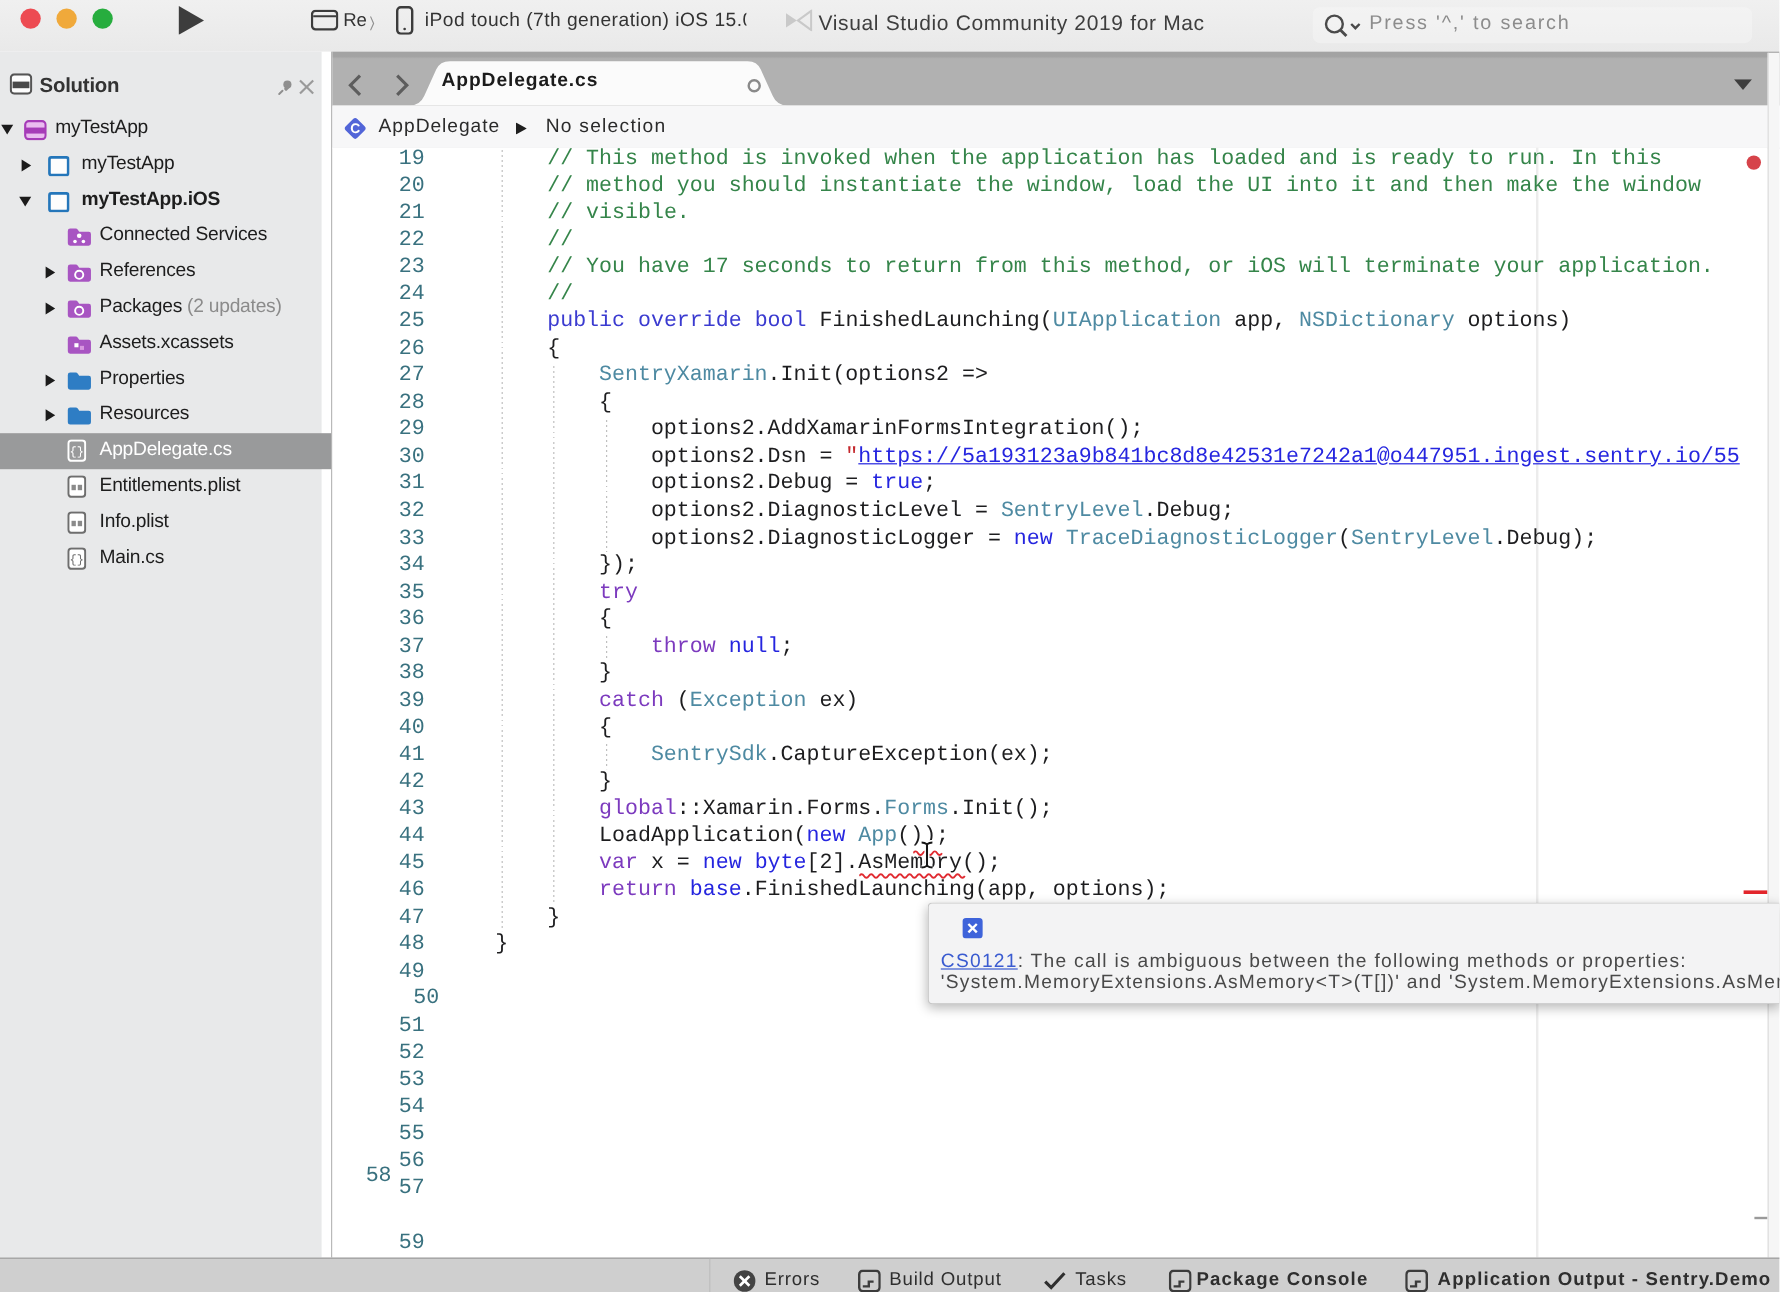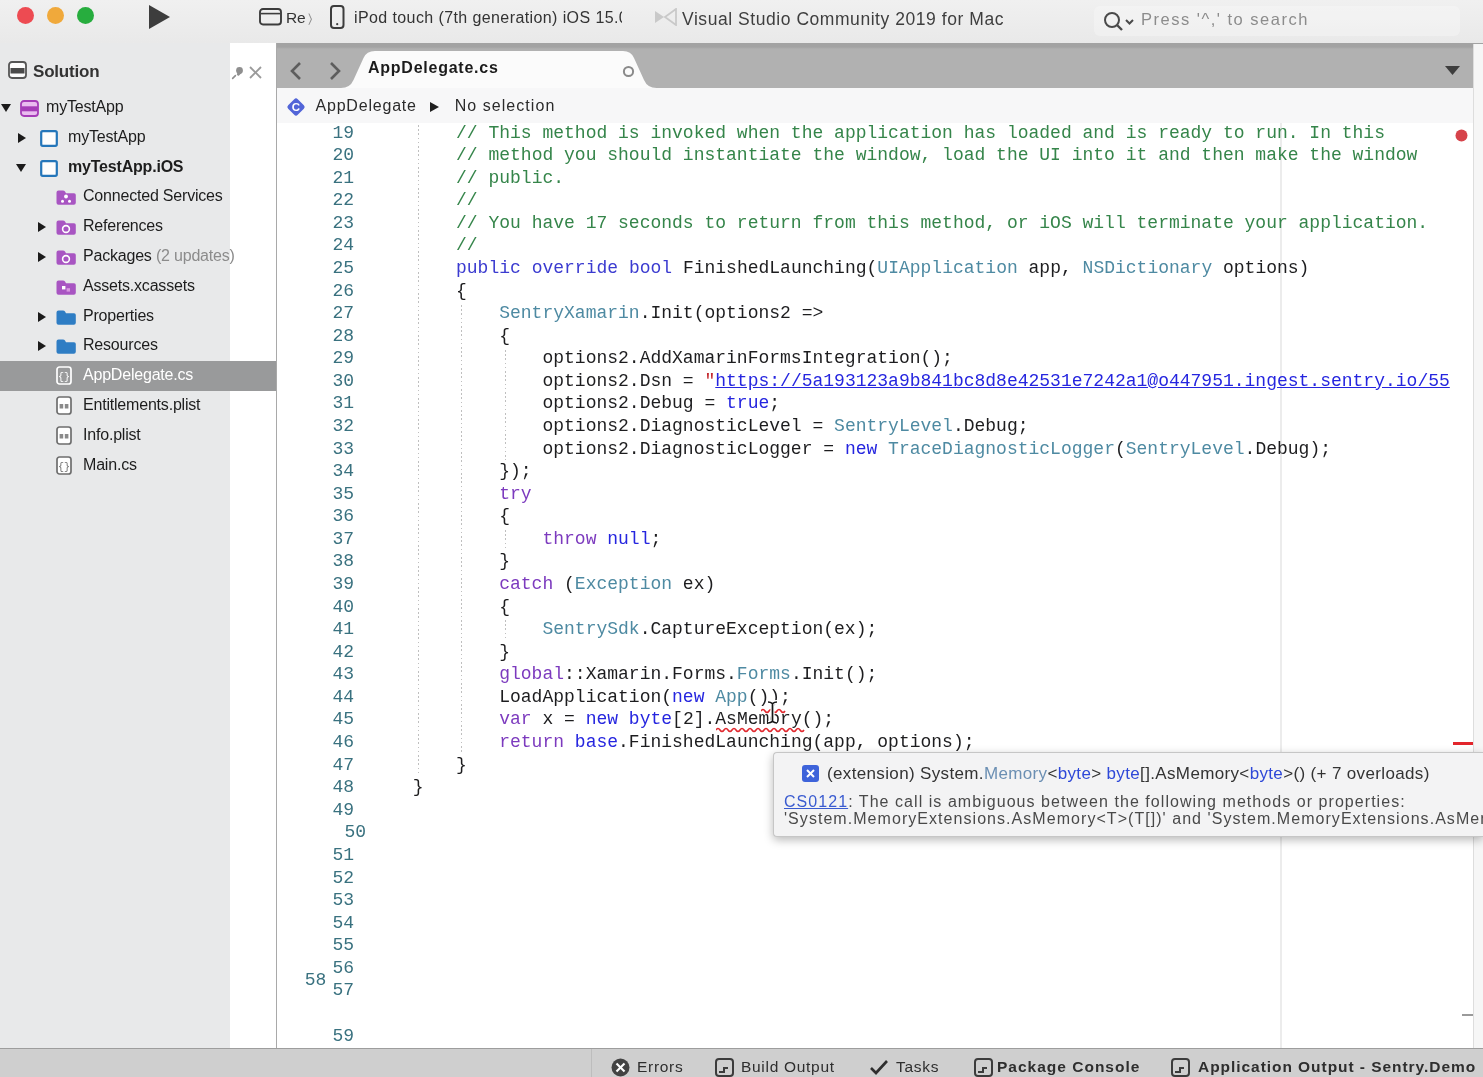--- a/index.html
+++ b/index.html
@@ -4,21 +4,21 @@
 <style>
   html,body{margin:0;padding:0;}
   #root{position:relative;width:1483px;height:1077px;overflow:hidden;background:#ffffff;
         font-family:"Liberation Sans",sans-serif;-webkit-font-smoothing:antialiased;}
   .abs{position:absolute;}
   
   #toolbar{left:0;top:0;width:1483px;height:43px;background:linear-gradient(#f0f0f0,#e9e9e9);}
   .tl{top:7px;width:17px;height:17px;border-radius:50%;}
   #toolbar .ttext{font-size:15.5px;color:#333;letter-spacing:-0.2px;top:9px;white-space:nowrap;}
   
-  #sidebar{left:0;top:43px;width:230px;height:1005px;background:#e8e9ea;}
+  #sidebar{left:0;top:43px;width:268px;height:1005px;background:#e8e9ea;}
   #sidebar .hdr{position:absolute;left:33px;top:19px;font-size:17px;font-weight:bold;color:#333;letter-spacing:-0.2px;}
   .row{position:absolute;height:30px;left:0;width:276px;text-align:center;}
   .rowtxt{position:absolute;top:5px;font-size:16px;color:#1d1d1d;letter-spacing:-0.2px;white-space:nowrap;}
   .arrow{position:absolute;width:0;height:0;}
   .arr-r{border-left:8px solid #1b1b1b;border-top:5.5px solid transparent;border-bottom:5.5px solid transparent;top:10px;}
   .arr-d{border-top:8px solid #1b1b1b;border-left:5.5px solid transparent;border-right:5.5px solid transparent;top:11px;}
   #vsep{left:276px;top:43px;width:1px;height:1005px;background:#a9a9a9;}
   
   #tabbar{left:277px;top:43px;width:1206px;height:45px;background:linear-gradient(#a3a3a3 0,#a3a3a3 4px,#b1b1b1 6px,#b1b1b1 100%);}
   
@@ -246,21 +246,21 @@
       <div class="guide" style="left:140.8px;top:1.5px;height:651.7px;"></div>
       <div class="guide" style="left:184.2px;top:182.1px;height:448.5px;"></div>
       <div class="guide" style="left:227.6px;top:227.2px;height:109.9px;"></div>
       <div class="guide" style="left:227.6px;top:406.8px;height:20.6px;"></div>
       <div class="guide" style="left:227.6px;top:497.1px;height:20.6px;"></div>
       <div class="ln" style="top:-1.5px;">19</div>
       <div class="cl" style="top:-1.5px;">        <span class="g">// This method is invoked when the application has loaded and is ready to run. In this</span></div>
       <div class="ln" style="top:21.1px;">20</div>
       <div class="cl" style="top:21.1px;">        <span class="g">// method you should instantiate the window, load the UI into it and then make the window</span></div>
       <div class="ln" style="top:43.6px;">21</div>
-      <div class="cl" style="top:43.6px;">        <span class="g">// public.</span></div>
+      <div class="cl" style="top:43.6px;">        <span class="g">// visible.</span></div>
       <div class="ln" style="top:66.2px;">22</div>
       <div class="cl" style="top:66.2px;">        <span class="g">//</span></div>
       <div class="ln" style="top:88.8px;">23</div>
       <div class="cl" style="top:88.8px;">        <span class="g">// You have 17 seconds to return from this method, or iOS will terminate your application.</span></div>
       <div class="ln" style="top:111.4px;">24</div>
       <div class="cl" style="top:111.4px;">        <span class="g">//</span></div>
       <div class="ln" style="top:133.9px;">25</div>
       <div class="cl" style="top:133.9px;">        <span class="k">public</span> <span class="k">override</span> <span class="k">bool</span> FinishedLaunching(<span class="t">UIApplication</span> app, <span class="t">NSDictionary</span> options)</div>
       <div class="ln" style="top:156.5px;">26</div>
       <div class="cl" style="top:156.5px;">        {</div>
@@ -335,21 +335,20 @@
   <div id="scrollg" class="abs"></div>
 
   <div id="tip" class="abs">
     <svg class="abs" style="left:28px;top:12px;" width="17" height="17">
         <rect width="17" height="17" rx="3" fill="#3e63da"></rect>
         <g stroke="#fff" stroke-width="2">
           <line x1="5" y1="5" x2="12" y2="12"></line>
           <line x1="12" y1="5" x2="5" y2="12"></line>
         </g>
       </svg>
-    <div class="t1">(extension) System.<span class="tm">Memory</span>&lt;<span class="tb">byte</span>&gt; <span class="tb">byte</span>[].AsMemory&lt;<span class="tb">byte</span>&gt;() (+ 7 overloads)</div>
     <div class="t2"><span class="lk">CS0121</span>: The call is ambiguous between the following methods or properties:<br>'System.MemoryExtensions.AsMemory&lt;T&gt;(T[])' and 'System.MemoryExtensions.AsMemory&lt;T&gt;</div>
   </div>
 
   <svg class="abs" style="left:765px;top:700px;" width="15" height="25">
     <g stroke="#fff" stroke-width="4.2" fill="none">
         <path d="M3 2 Q5.5 2 7.5 3.6 Q9.5 2 12 2 M7.5 3.6 V21.4 M3 23 Q5.5 23 7.5 21.4 Q9.5 23 12 23"></path>
       </g>
     <g stroke="#151515" stroke-width="1.7" fill="none">
         <path d="M3 2 Q5.5 2 7.5 3.6 Q9.5 2 12 2 M7.5 3.6 V21.4 M3 23 Q5.5 23 7.5 21.4 Q9.5 23 12 23"></path>
       </g>

